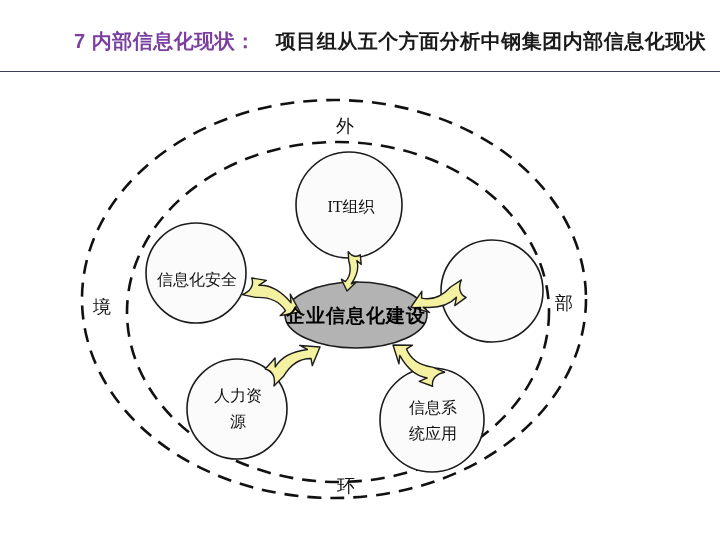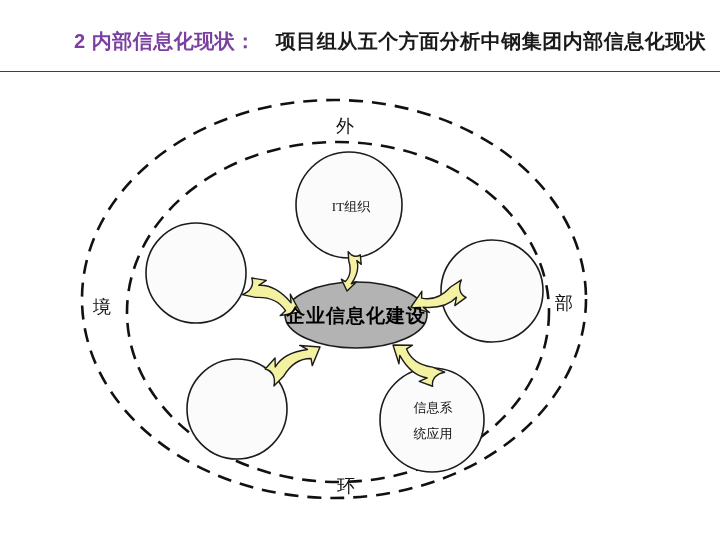--- a/index.html
+++ b/index.html
@@ -18,36 +18,36 @@
   }
   .rule {
     position: absolute; left: 0; top: 71px; width: 720px; height: 0;
     border-top: 1.5px solid #3c3c5e;
   }
   .diagram { position: absolute; left: 0; top: 0; width: 720px; height: 540px; }
   .diagram svg { position: absolute; left: 0; top: 0; }
   .lbl {
     position: absolute; transform: translate(-50%, -50%);
     font-family: "Liberation Serif", "DejaVu Serif", serif;
-    font-size: 13px; color: #111;
+    font-size: 16px; color: #111;
     white-space: pre-line; text-align: center; line-height: 26px;
   }
   .nowrap { white-space: nowrap; }
   .center-lbl {
     font-family: "Liberation Sans", "DejaVu Sans", sans-serif;
     font-weight: bold; font-size: 19px; letter-spacing: 1px;
     white-space: nowrap; color: #000;
   }
   .ring-lbl { font-size: 18px; }
 </style>
 </head>
 <body>
 
 <div class="title">
-  <span style="color: rgb(123, 63, 160);">2 内部信息化现状：</span><span style="color: rgb(26, 26, 26); margin-left: 20px;">项目组从五个方面分析中钢集团内部信息化现状</span>
+  <span style="color: rgb(123, 63, 160);">7 内部信息化现状：</span><span style="color: rgb(26, 26, 26); margin-left: 20px;">项目组从五个方面分析中钢集团内部信息化现状</span>
 </div>
 
 <div class="rule"></div>
 
 <div class="diagram">
 
   <svg width="720" height="540" viewBox="0 0 720 540">
     <defs>
       <path id="arrowShape" d="M 0 0 L -17 -13 L -12.5 -5 C -27 -12 -41 -13 -51 -8 L -46 -16 L -61 -12 C -55 -6 -57 2 -63 8 L -49 5 C -37 -1 -25 -2 -14.5 5 L -17.5 12 Z" stroke="#1c1c1c" stroke-width="1.4" stroke-linejoin="round" vector-effect="non-scaling-stroke" fill="#f4f1a1"></path>
     </defs>
@@ -64,20 +64,23 @@
     <ellipse cx="356" cy="315" rx="71" ry="33" stroke="#1c1c1c" stroke-width="1.6" fill="#b3b3b3"></ellipse>
 
     <use href="#arrowShape" transform="translate(347,291) rotate(99) scale(0.62)"></use>
     <use href="#arrowShape" transform="translate(300,312) rotate(24) scale(0.95)"></use>
     <use href="#arrowShape" transform="translate(411,307) rotate(159) scale(0.9)"></use>
     <use href="#arrowShape" transform="translate(320,347) rotate(-33) scale(0.95)"></use>
     <use href="#arrowShape" transform="translate(393,345) rotate(-145) scale(0.92)"></use>
   </svg>
 
   <div class="lbl nowrap" style="left:351px; top:207px;">IT组织</div>
+  <div class="lbl nowrap" style="left:197px; top:280px;">信息化安全</div>
+  <div class="lbl" style="left:238px; top:409px;">人力资
+源</div>
   <div class="lbl" style="left:433px; top:421px;">信息系
 统应用</div>
 
   <div class="lbl center-lbl" style="left:356px; top:316px;">企业信息化建设</div>
 
   <div class="lbl ring-lbl" style="left:345px; top:126px;">外</div>
   <div class="lbl ring-lbl" style="left:564px; top:303px;">部</div>
   <div class="lbl ring-lbl" style="left:346px; top:486px;">环</div>
   <div class="lbl ring-lbl" style="left:102px; top:307px;">境</div>
 </div>

